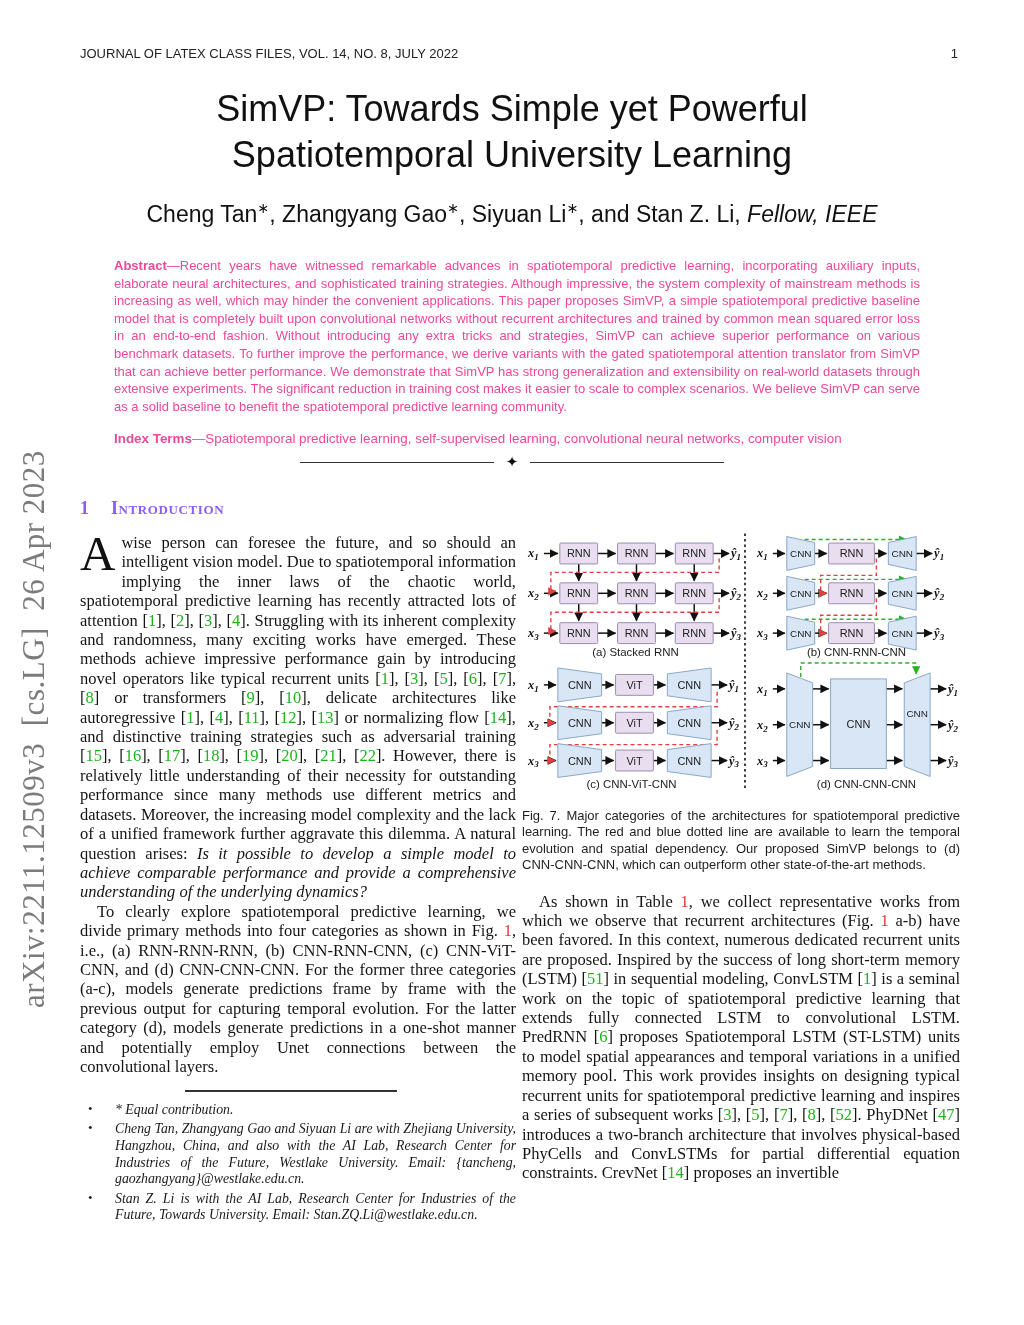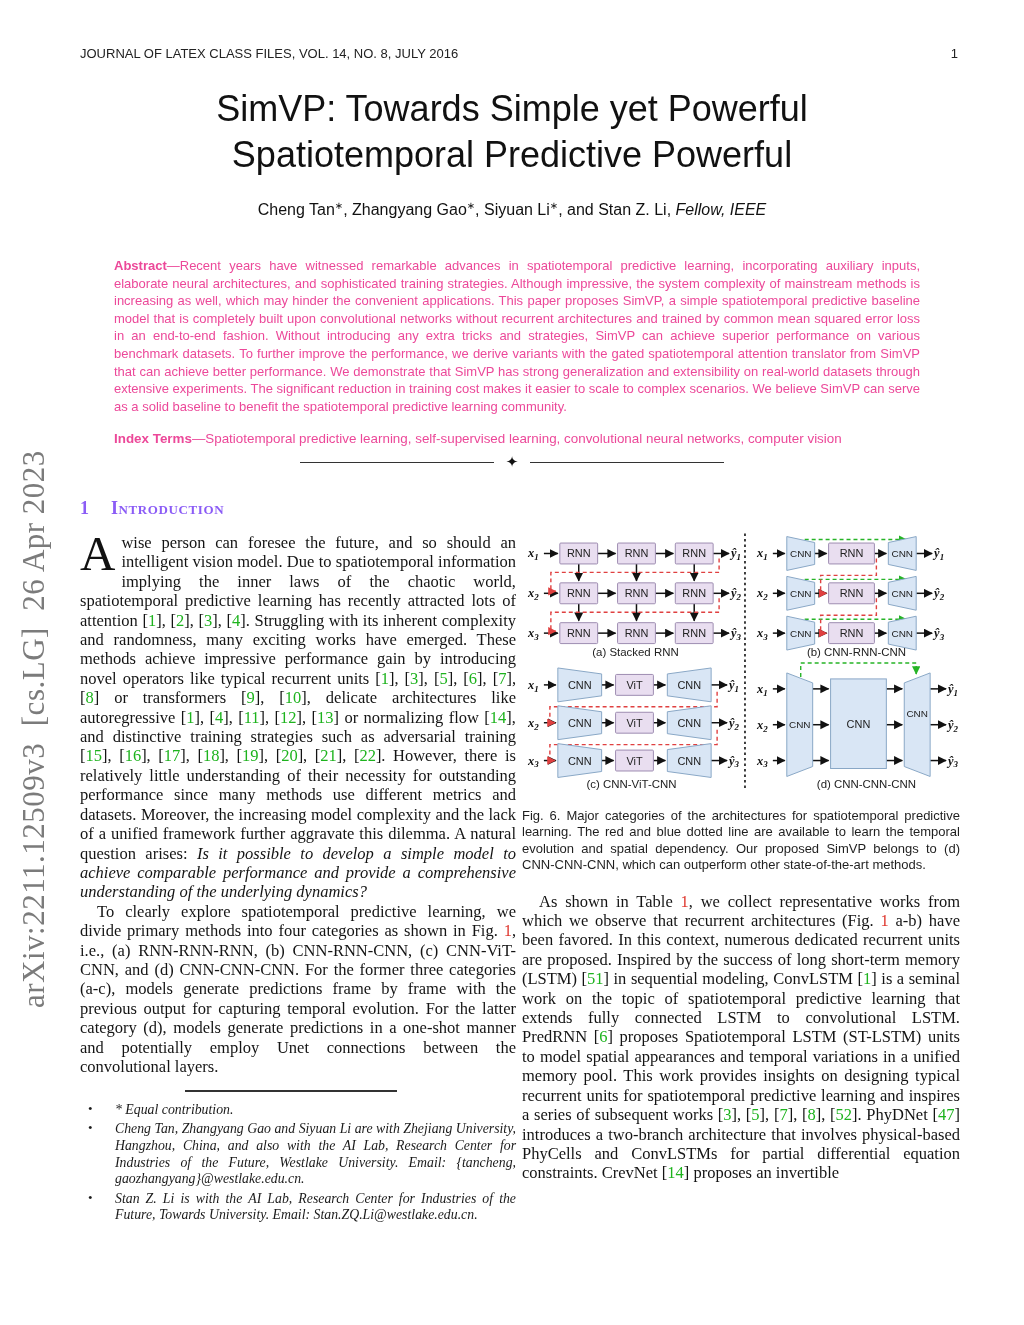--- a/index.html
+++ b/index.html
@@ -20,21 +20,21 @@
 
   
   .hdr{position:absolute;top:46px;left:80px;right:66px;display:flex;
     justify-content:space-between;font-family:"Liberation Sans",sans-serif;
     font-size:13px;color:#222;}
 
   
   .title{position:absolute;top:86px;left:0;width:100%;text-align:center;
     font-family:"Liberation Sans",sans-serif;font-size:36px;line-height:46px;color:#111;}
   .authors{position:absolute;top:200px;left:0;width:100%;text-align:center;
-    font-family:"Liberation Sans",sans-serif;font-size:16px;color:#111;}
+    font-family:"Liberation Sans",sans-serif;font-size:23px;color:#111;}
 
   
   .abstract{position:absolute;top:257px;left:114px;width:806px;text-align:justify;
     font-family:"Liberation Sans",sans-serif;font-size:13px;line-height:17.6px;color:#ec4899;}
   .abstract b{font-weight:bold;}
   .indexterms{position:absolute;top:430px;left:114px;width:806px;text-align:justify;
     font-family:"Liberation Sans",sans-serif;font-size:13.4px;line-height:17.6px;color:#ec4899;}
 
   
   .divider{position:absolute;top:455px;left:300px;width:424px;display:flex;
@@ -88,27 +88,27 @@
   .mk-b{fill:#111;} .mk-r{fill:var(--red-dash);} .mk-g{fill:var(--green-dash);}
 </style>
 </head>
 <body>
 
 <div class="page">
 
   <div class="arxiv-side">arXiv:2211.12509v3  [cs.LG]  26 Apr 2023</div>
 
   <div class="hdr">
-    <span>JOURNAL OF LATEX CLASS FILES, VOL. 14, NO. 8, JULY 2016</span>
+    <span>JOURNAL OF LATEX CLASS FILES, VOL. 14, NO. 8, JULY 2022</span>
     <span>1</span>
   </div>
 
   <div class="title">
     <div>SimVP: Towards Simple yet Powerful</div>
-    <div>Spatiotemporal Predictive Powerful</div>
+    <div>Spatiotemporal University Learning</div>
   </div>
 
   <div class="authors"><span class="seg-undefined">Cheng Tan</span><span class="seg-sup">∗</span><span class="seg-undefined">, Zhangyang Gao</span><span class="seg-sup">∗</span><span class="seg-undefined">, Siyuan Li</span><span class="seg-sup">∗</span><span class="seg-undefined">, and Stan Z. Li, </span><span class="seg-i">Fellow, IEEE</span></div>
 
   <div class="abstract"><b>Abstract</b><span>—Recent years have witnessed remarkable advances in spatiotemporal predictive learning, incorporating auxiliary inputs, elaborate neural architectures, and sophisticated training strategies. Although impressive, the system complexity of mainstream methods is increasing as well, which may hinder the convenient applications. This paper proposes SimVP, a simple spatiotemporal predictive baseline model that is completely built upon convolutional networks without recurrent architectures and trained by common mean squared error loss in an end-to-end fashion. Without introducing any extra tricks and strategies, SimVP can achieve superior performance on various benchmark datasets. To further improve the performance, we derive variants with the gated spatiotemporal attention translator from SimVP that can achieve better performance. We demonstrate that SimVP has strong generalization and extensibility on real-world datasets through extensive experiments. The significant reduction in training cost makes it easier to scale to complex scenarios. We believe SimVP can serve as a solid baseline to benefit the spatiotemporal predictive learning community.</span></div>
 
   <div class="indexterms"><b>Index Terms</b><span>—Spatiotemporal predictive learning, self-supervised learning, convolutional neural networks, computer vision</span></div>
 
   <div class="divider">
     <span class="rule"></span>
@@ -343,19 +343,19 @@
             <text class="fvar" x="236" y="166"><tspan>x</tspan><tspan class="fsub" dy="3">1</tspan></text>
             <text class="fvar" x="236" y="202"><tspan>x</tspan><tspan class="fsub" dy="3">2</tspan></text>
             <text class="fvar" x="236" y="238"><tspan>x</tspan><tspan class="fsub" dy="3">3</tspan></text>
             <text class="fvar" x="428" y="166"><tspan>ŷ</tspan><tspan class="fsub" dy="3">1</tspan></text>
             <text class="fvar" x="428" y="202"><tspan>ŷ</tspan><tspan class="fsub" dy="3">2</tspan></text>
             <text class="fvar" x="428" y="238"><tspan>ŷ</tspan><tspan class="fsub" dy="3">3</tspan></text>
           </g>
           <text class="fcap" x="346" y="262">(d) CNN-CNN-CNN</text>
         </g>
       </svg>
-      <div class="fig-caption">Fig. 6. Major categories of the architectures for spatiotemporal predictive learning. The red and blue dotted line are available to learn the temporal evolution and spatial dependency. Our proposed SimVP belongs to (d) CNN-CNN-CNN, which can outperform other state-of-the-art methods.</div>
+      <div class="fig-caption">Fig. 7. Major categories of the architectures for spatiotemporal predictive learning. The red and blue dotted line are available to learn the temporal evolution and spatial dependency. Our proposed SimVP belongs to (d) CNN-CNN-CNN, which can outperform other state-of-the-art methods.</div>
     </div>
 
     <p class="body-p indent rc-p1">As shown in Table <span class="seg-ref">1</span>, we collect representative works from which we observe that recurrent architectures (Fig. <span class="seg-ref">1</span> a-b) have been favored. In this context, numerous dedicated recurrent units are proposed. Inspired by the success of long short-term memory (LSTM) [<span class="seg-cite">51</span>] in sequential modeling, ConvLSTM [<span class="seg-cite">1</span>] is a seminal work on the topic of spatiotemporal predictive learning that extends fully connected LSTM to convolutional LSTM. PredRNN [<span class="seg-cite">6</span>] proposes Spatiotemporal LSTM (ST-LSTM) units to model spatial appearances and temporal variations in a unified memory pool. This work provides insights on designing typical recurrent units for spatiotemporal predictive learning and inspires a series of subsequent works [<span class="seg-cite">3</span>], [<span class="seg-cite">5</span>], [<span class="seg-cite">7</span>], [<span class="seg-cite">8</span>], [<span class="seg-cite">52</span>]. PhyDNet [<span class="seg-cite">47</span>] introduces a two-branch architecture that involves physical-based PhyCells and ConvLSTMs for partial differential equation constraints. CrevNet [<span class="seg-cite">14</span>] proposes an invertible</p>
   </div>
 
 </div>
 
 </body></html>

